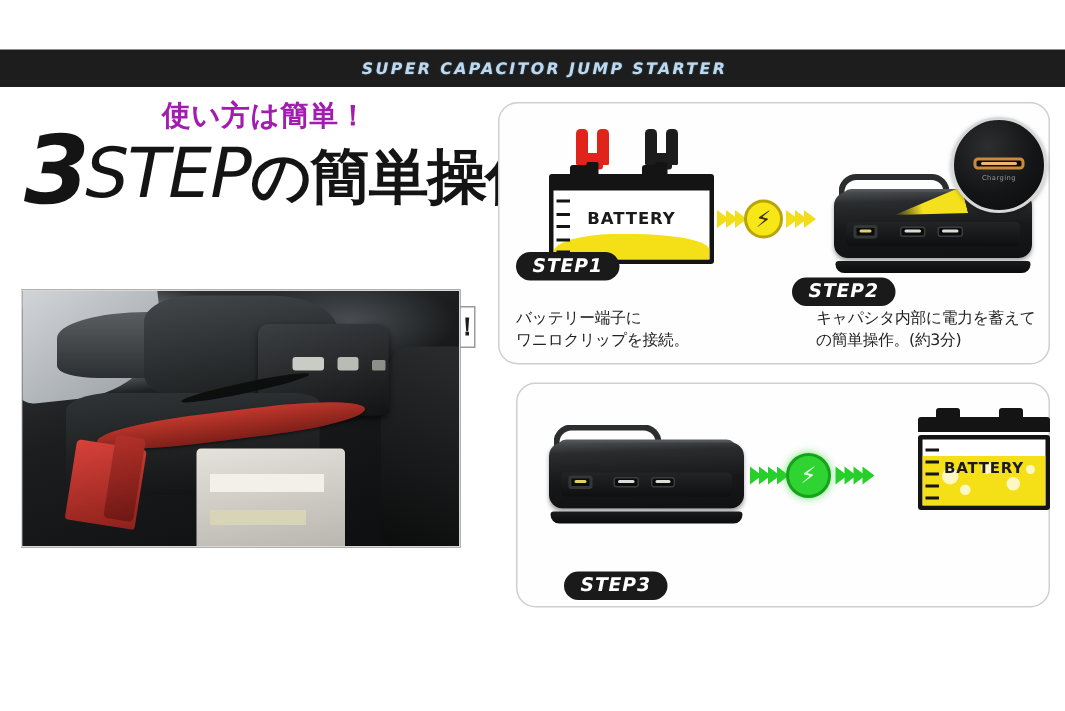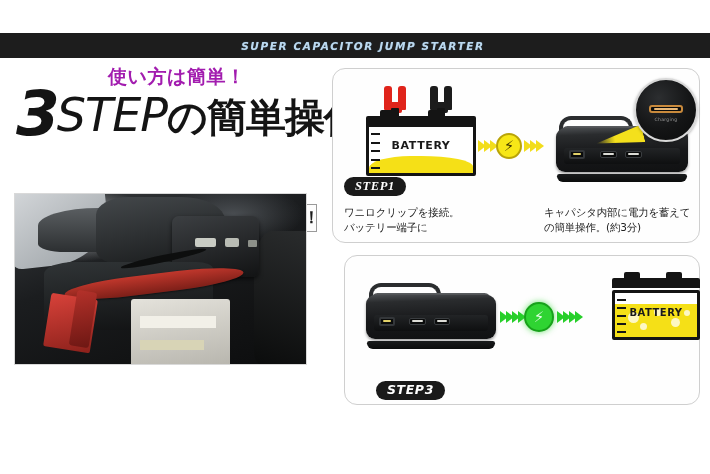--- a/index.html
+++ b/index.html
@@ -125,21 +125,21 @@
     background:#1a1a1a;color:#fff;
     border-radius:11px;
     font-size:12.5px;font-weight:bold;font-style:italic;
     letter-spacing:0.6px;
     display:inline-flex;align-items:center;justify-content:center;
     padding:2px 11px 3px 11px;
     line-height:1.15;
     white-space:nowrap;
   }
   .step-cap{position:absolute;}
-  .step1-cap{left:344px;top:176px;font-family:Liberation Serif, serif;}
+  .step1-cap{left:344px;top:166px;}
   .step2-cap{left:528px;top:183px;}
 
   .step-text{
     position:absolute;
     font-size:10.5px;
     color:#222;
     line-height:1.45;
     letter-spacing:-0.2px;
     white-space:nowrap;
     font-weight:500;
@@ -367,24 +367,27 @@
     <div class="mag-port">
         <i></i>
       </div>
     <div class="mag-cap">Charging</div>
   </div>
 
   <div class="step-cap step1-cap">
     <span class="step-badge">STEP1</span>
   </div>
   <div class="step-text step1-text">
+    <div>バッテリー端子に</div>
     <div>ワニロクリップを接続。</div>
-    <div>バッテリー端子に</div>
-  </div>
-
+  </div>
+
+  <div class="step-cap step2-cap">
+    <span class="step-badge">STEP2</span>
+  </div>
   <div class="step-text step2-text">
     <div>キャパシタ内部に電力を蓄えて</div>
     <div>の簡単操作。(約3分)</div>
   </div>
 
   <div class="panel panel-bottom"></div>
 
   <div class="device dev3">
     <div class="dev-handle"></div>
     <div class="dev-top"></div>

